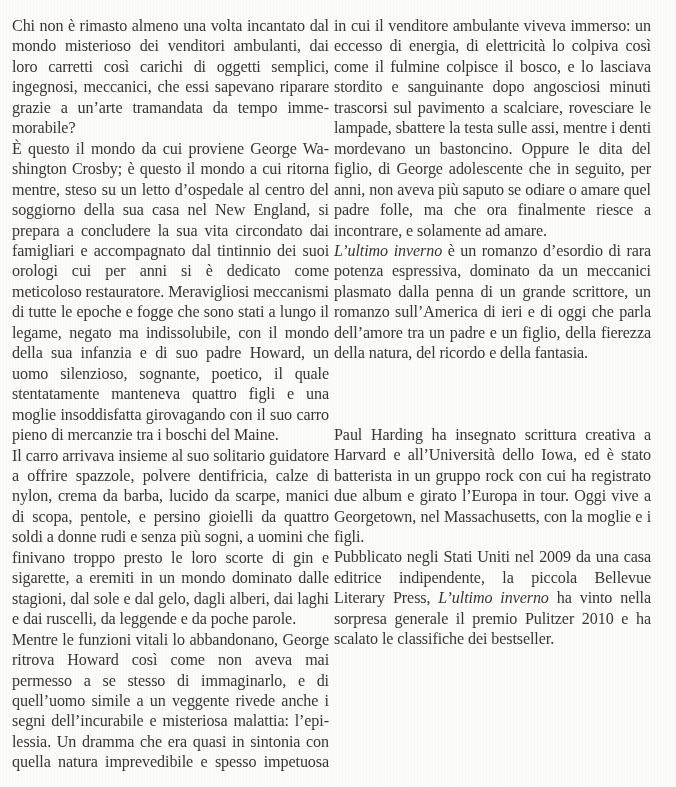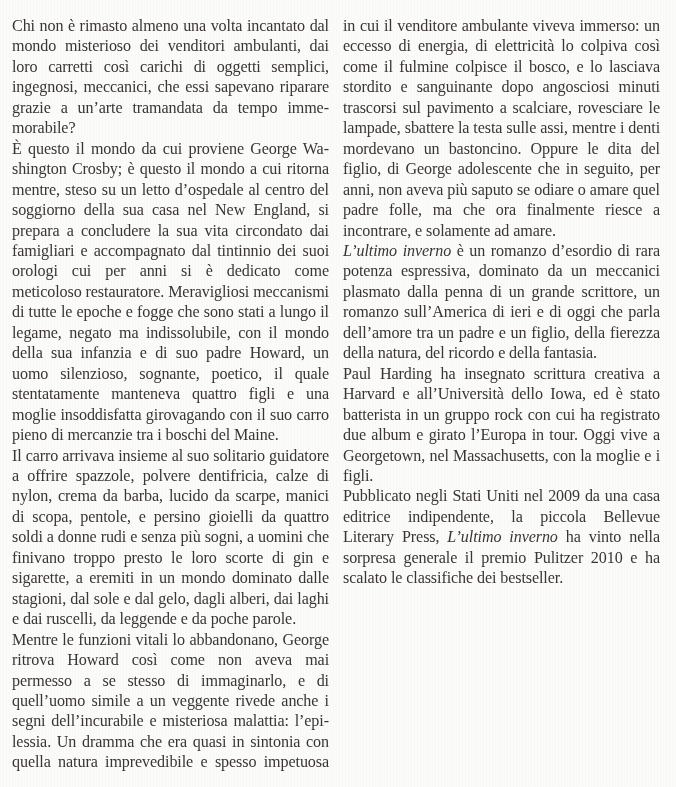--- a/index.html
+++ b/index.html
@@ -28,26 +28,26 @@
       position: absolute;
       top: 16px;
       width: 317px;
       font-size: 16.1px;
       line-height: 20.45px;
       text-align: justify;
       hyphens: manual;
       letter-spacing: -0.1px;
     }
     .col-left { left: 12px; }
-    .col-right { left: 343px; }
+    .col-right { left: 334px; }
     .col p {
       margin: 0;
       padding: 0;
     }
-    .col p.spaced { }
+    .col p.spaced { margin-top: 61px; }
     em { font-style: italic; }
     .last-line-justify { text-align-last: justify; }
   </style>
 </head>
 <body>
 
 <div class="page">
 
   <div class="col col-left">
     <p>Chi non è rimasto almeno una volta incantato dal mondo misterioso dei venditori ambulanti, dai loro carretti così carichi di oggetti semplici, ingegnosi, meccanici, che essi sapevano riparare grazie a un’arte tramandata da tempo imme­morabile?</p>

